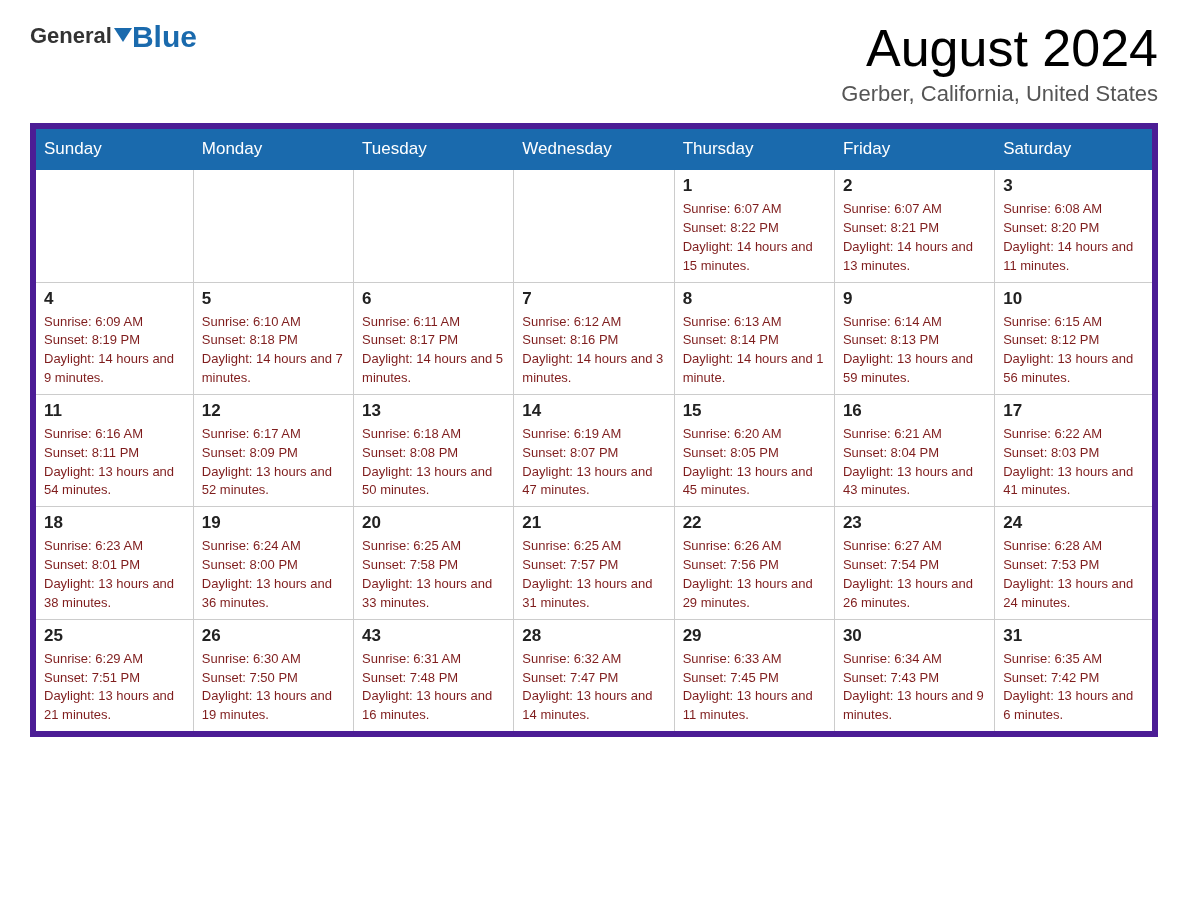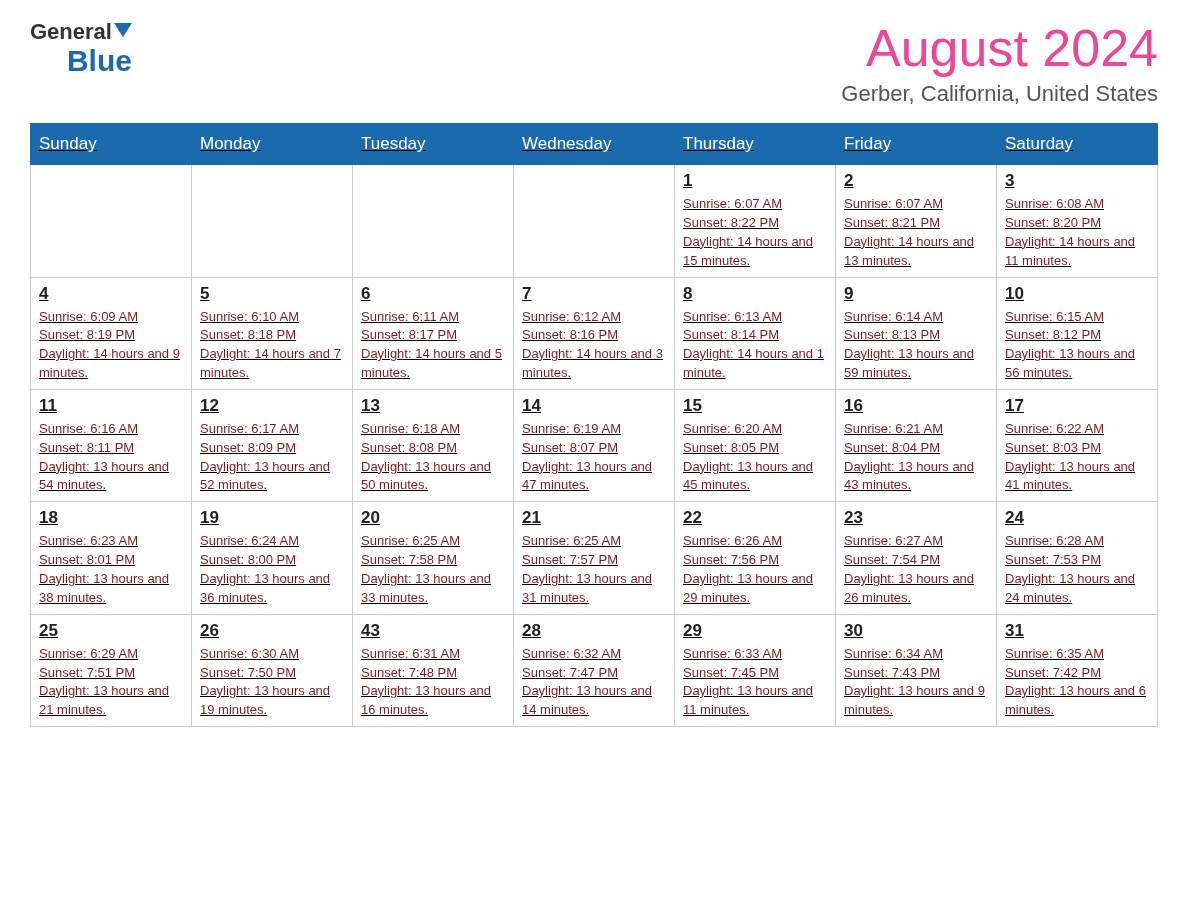--- a/index.html
+++ b/index.html
@@ -11,22 +11,22 @@
       min-height: 918px;
     }
     .header {
       display: flex;
       justify-content: space-between;
       align-items: flex-start;
       margin-bottom: 16px;
     }
     .logo {
       display: flex;
-      flex-direction: column;
-      align-items: flex-end;
+      flex-direction: row;
+      align-items: center;
     }
     .logo-general {
       font-size: 22px;
       font-weight: bold;
       color: #333;
       line-height: 1.1;
     }
     .logo-blue {
       font-size: 30px;
       font-weight: bold;
@@ -44,33 +44,32 @@
       vertical-align: middle;
       position: relative;
       top: -2px;
     }
     .title-section {
       text-align: right;
     }
     .month-title {
       font-size: 52px;
       font-weight: normal;
-      color: #ec4899;
+      color: #000000;
       line-height: 1.1;
     }
     .location-title {
       font-size: 22px;
       color: #555;
       margin-top: 4px;
     }
     .calendar {
       width: 100%;
       border-collapse: collapse;
-      border: 1px solid #4c1d95;
-      text-decoration: underline;
+      border: 6px solid #4c1d95;
     }
     .calendar th {
       background-color: #1a6aad;
       color: #fff;
       padding: 10px 8px;
       text-align: left;
       font-size: 17px;
       font-weight: normal;
       border: 1px solid #1a6aad;
     }

